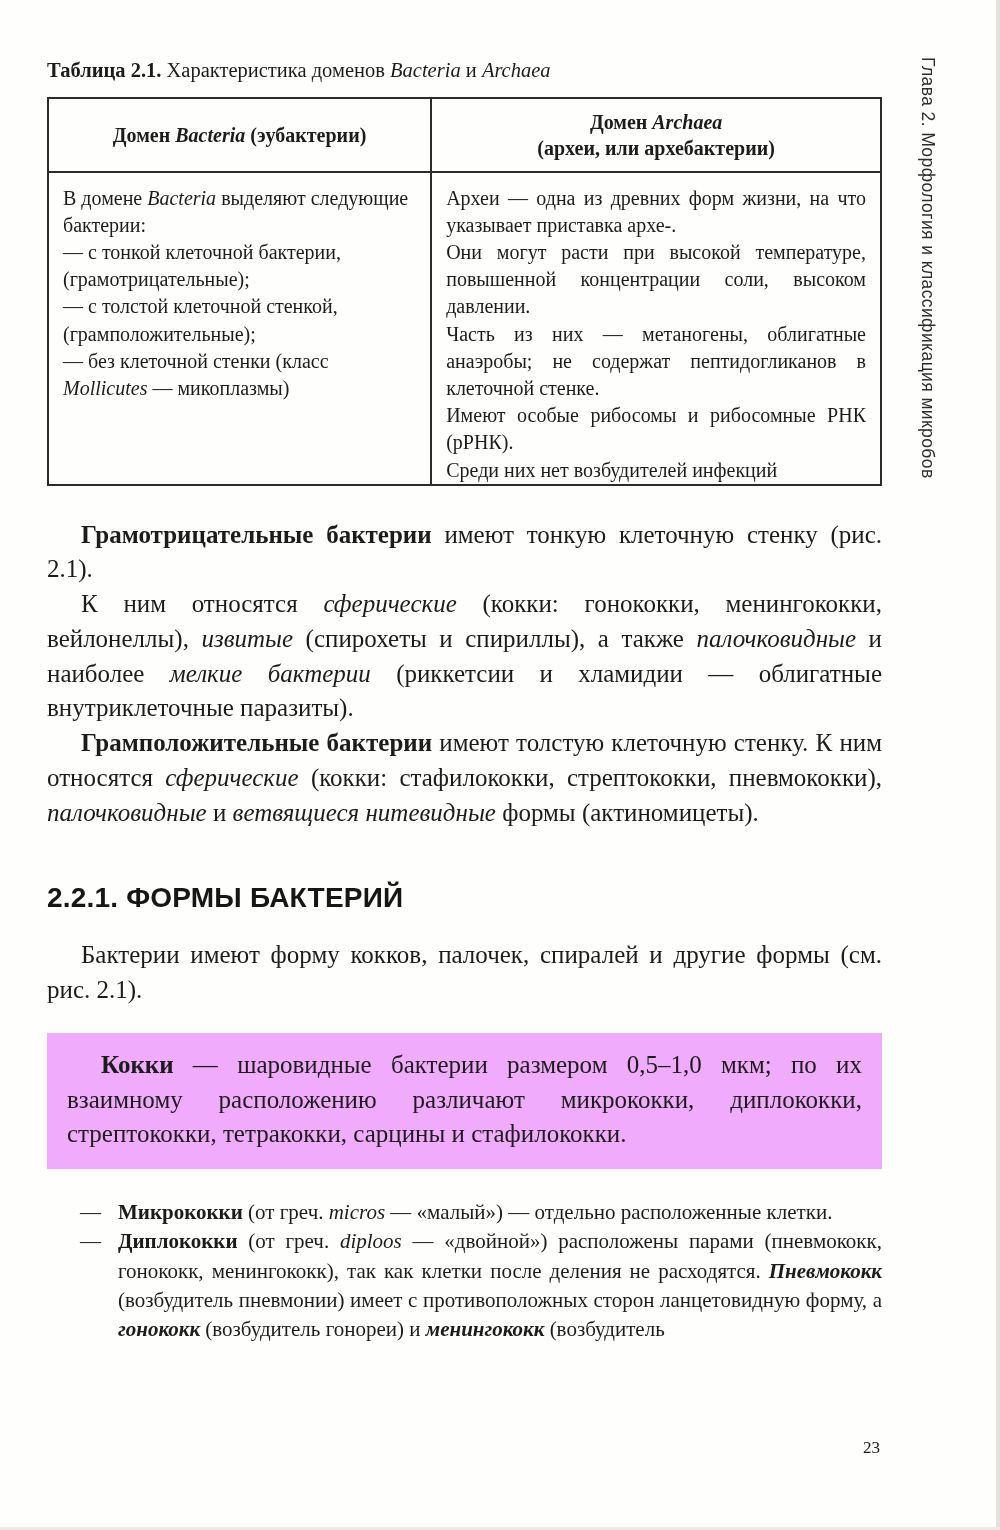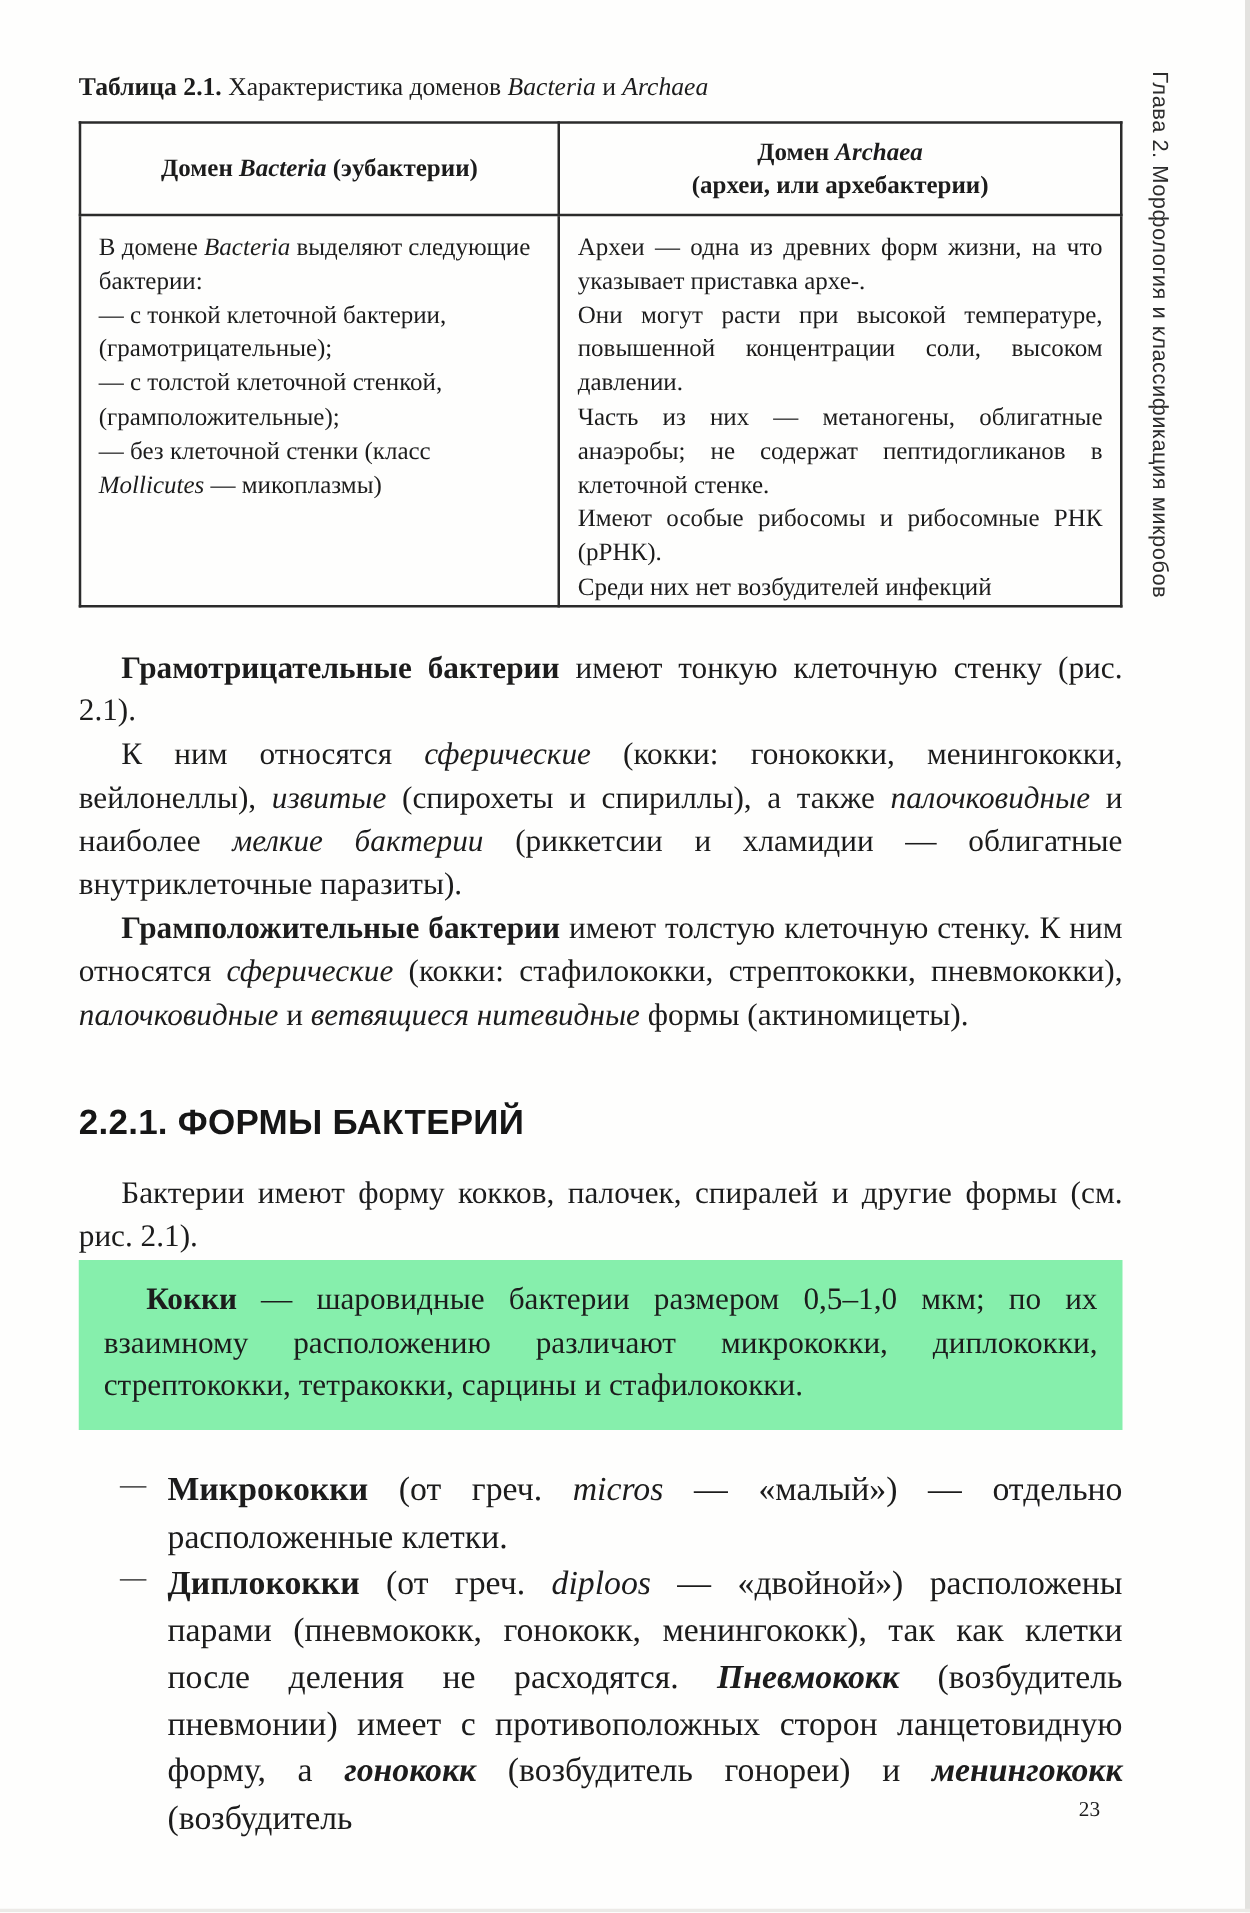--- a/index.html
+++ b/index.html
@@ -16,21 +16,21 @@
   .scan-edge-right {
     position: absolute; right: 0; top: 0; width: 4px; height: 100%;
     background: #e3e2df;
   }
   .scan-edge-bottom {
     position: absolute; left: 0; bottom: 0; width: 100%; height: 3px;
     background: #eceae7;
   }
   .content {
     position: absolute;
-    left: 63px;
+    left: 47px;
     top: 57px;
     width: 835px;
   }
   .caption {
     font-size: 20.5px;
     line-height: 1.3;
     margin-bottom: 13px;
   }
   table.domains {
     width: 100%;
@@ -65,33 +65,34 @@
   .after-table { margin-top: 32px; }
   h2.heading {
     font-family: "Liberation Sans", sans-serif;
     font-size: 28px;
     font-weight: bold;
     letter-spacing: 0.2px;
     margin: 52px 0 24px 0;
     color: #161616;
   }
   .graybox {
-    background: #86efac;
+    background: #f0abfc;
+    margin-top: 25px;
     padding: 15px 20px 17px 20px;
   }
   .list { margin-top: 29px; }
   .list-item { display: flex; margin-left: 33px; }
   .list-item .marker {
     flex: 0 0 38px;
     font-size: 21px;
     line-height: 1.39;
   }
   .list-item .li-text {
     flex: 1;
-    font-size: 27px;
+    font-size: 21px;
     line-height: 1.39;
     text-align: justify;
   }
   .sidebar {
     position: absolute;
     left: 917px;
     top: 57px;
     writing-mode: vertical-rl;
     font-family: "Liberation Sans", sans-serif;
     font-size: 17.5px;

